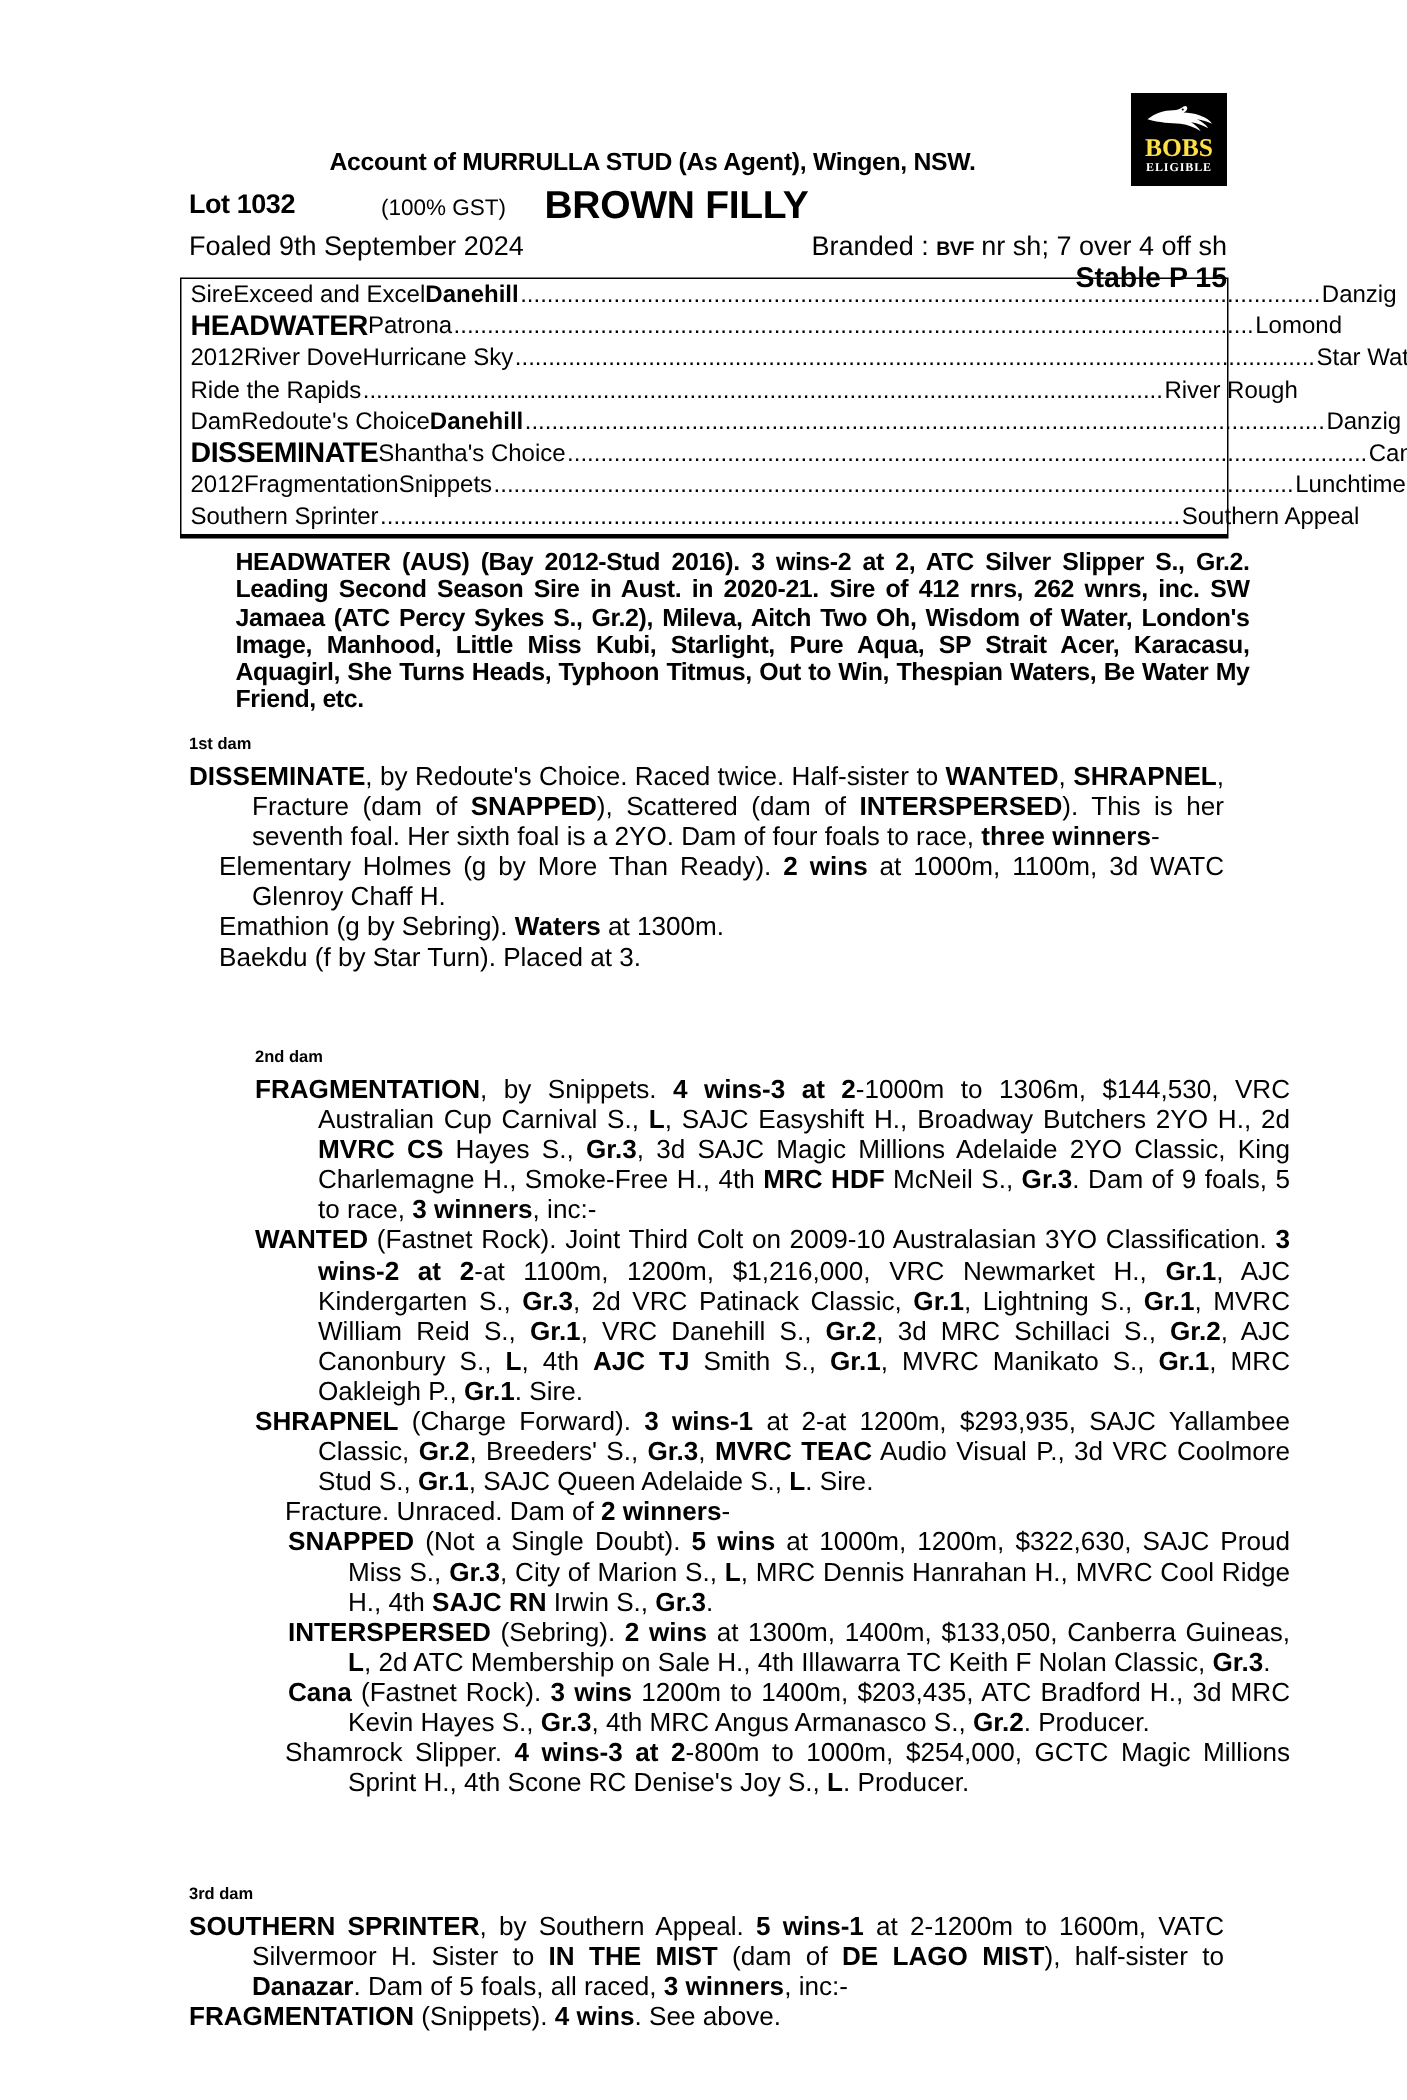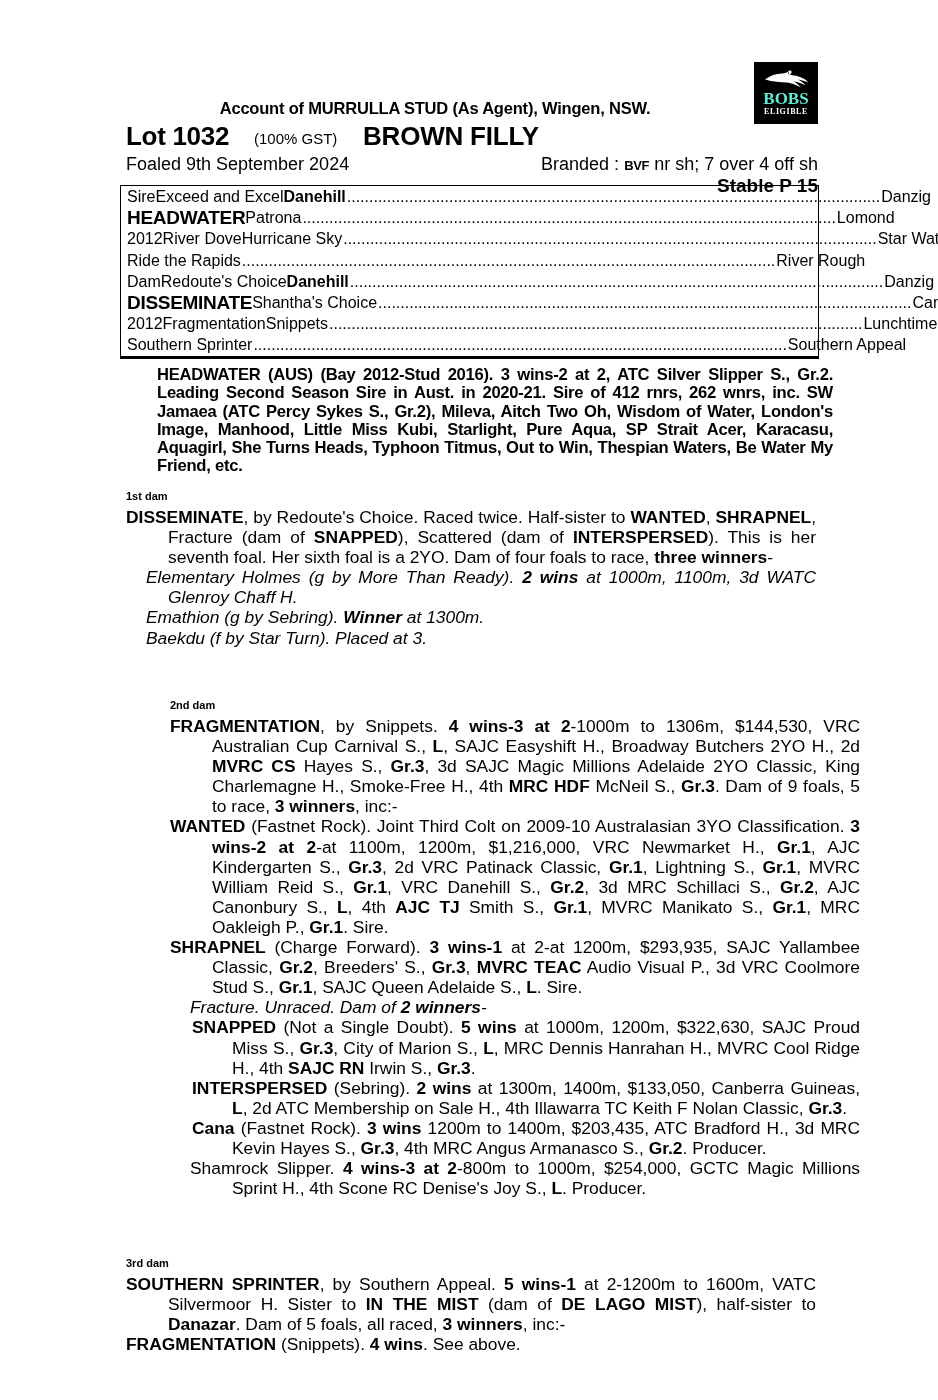--- a/index.html
+++ b/index.html
@@ -23,21 +23,21 @@
     width: 64px; height: 62px;
     background: #000000;
     display: flex;
     flex-direction: column;
     align-items: center;
     justify-content: flex-start;
     padding-top: 7px;
   }
   .bobs-horse { width: 46px; height: 20px; display: block; }
   .bobs-word {
-    color: #5eead4;
+    color: #fde047;
     font-family: "Liberation Serif", serif;
     font-weight: bold;
     font-size: 17px;
     line-height: 17px;
     letter-spacing: 0px;
     margin-top: 1px;
   }
   .bobs-sub {
     color: #ffffff;
     font-family: "Liberation Serif", serif;
@@ -61,21 +61,21 @@
   }
 
   .lot-row {
     position: absolute;
     left: 126px; top: 121px;
     width: 692px;
     height: 30px;
   }
   .lot-num {
     position: absolute; left: 0; top: 0;
-    font-size: 26px; font-weight: bold; letter-spacing: -0.3px;
+    font-size: 18px; font-weight: bold; letter-spacing: -0.3px;
     line-height: 30px;
   }
   .lot-gst {
     position: absolute; left: 128px; top: 6px;
     font-size: 15px; line-height: 24px;
   }
   .lot-title {
     position: absolute; left: 237px; top: 0px;
     font-size: 26px; font-weight: bold; letter-spacing: -0.2px;
     line-height: 30px;
@@ -174,21 +174,21 @@
     line-height: 22px;
     margin-top: 12px;
   }
   .para {
     text-align: justify;
     text-justify: inter-word;
     margin: 0;
   }
   .hang1 { padding-left: 42px; text-indent: -42px; }  
   .hang2 { padding-left: 62px; text-indent: -40px; }
-  .hang-plain1 { padding-left: 42px; text-indent: -22px; font-style: italic; }
+  .hang-plain1 { padding-left: 42px; text-indent: -22px; }
   .hang-plain2 { padding-left: 62px; text-indent: -42px; }
   b { font-weight: bold; }
 </style>
 </head>
 <body>
 
 <div class="page">
 
   <div class="bobs-logo">
     <svg class="bobs-horse" viewBox="0 0 92 40">
@@ -306,21 +306,21 @@
 
   <div class="sire-blurb" id="sire-blurb">
       <div>HEADWATER (AUS) (Bay 2012-Stud 2016). 3 wins-2 at 2, ATC Silver Slipper S., Gr.2. Leading Second Season Sire in Aust. in 2020-21. Sire of 412 rnrs, 262 wnrs, inc. SW Jamaea (ATC Percy Sykes S., Gr.2), Mileva, Aitch Two Oh, Wisdom of Water, London's Image, Manhood, Little Miss Kubi, Starlight, Pure Aqua, SP Strait Acer, Karacasu, Aquagirl, She Turns Heads, Typhoon Titmus, Out to Win, Thespian Waters, Be Water My Friend, etc.</div>
     </div>
 
   <div class="ped-body" style="top:485px;">
     <div class="damhead" style="margin-top:0;">1st dam</div>
     <div class="para hang1" id="d1-main"><b>DISSEMINATE</b>, by Redoute's Choice. Raced twice. Half-sister to <b>WANTED</b>, <b>SHRAPNEL</b>, Fracture (dam of <b>SNAPPED</b>), Scattered (dam of <b>INTERSPERSED</b>). This is her seventh foal. Her sixth foal is a 2YO. Dam of four foals to race, <b>three winners</b>-</div>
     <div id="d1-progeny">
         <div class="para hang-plain1">Elementary Holmes (g by More Than Ready). <b>2 wins</b> at 1000m, 1100m, 3d WATC Glenroy Chaff H.</div>
-        <div class="para hang-plain1">Emathion (g by Sebring). <b>Winner</b> at 1300m.</div>
+        <div class="para hang-plain1">Emathion (g by Sebring). <b>Waters</b> at 1300m.</div>
         <div class="para hang-plain1">Baekdu (f by Star Turn). Placed at 3.</div>
       </div>
   </div>
 
   <div class="ped-body" style="top:694px;margin-left:44px;">
     <div class="damhead" style="margin-top:0;">2nd dam</div>
     <div class="para hang1" id="d2-main"><b>FRAGMENTATION</b>, by Snippets. <b>4 wins-3 at 2</b>-1000m to 1306m, $144,530, VRC Australian Cup Carnival S., <b>L</b>, SAJC Easyshift H., Broadway Butchers 2YO H., 2d <b>MVRC CS</b> Hayes S., <b>Gr.3</b>, 3d SAJC Magic Millions Adelaide 2YO Classic, King Charlemagne H., Smoke-Free H., 4th <b>MRC HDF</b> McNeil S., <b>Gr.3</b>. Dam of 9 foals, 5 to race, <b>3 winners</b>, inc:-</div>
     <div id="d2-progeny">
         <div class="para hang1"><b>WANTED</b> (Fastnet Rock). Joint Third Colt on 2009-10 Australasian 3YO Classification. <b>3 wins-2 at 2</b>-at 1100m, 1200m, $1,216,000, VRC Newmarket H., <b>Gr.1</b>, AJC Kindergarten S., <b>Gr.3</b>, 2d VRC Patinack Classic, <b>Gr.1</b>, Lightning S., <b>Gr.1</b>, MVRC William Reid S., <b>Gr.1</b>, VRC Danehill S., <b>Gr.2</b>, 3d MRC Schillaci S., <b>Gr.2</b>, AJC Canonbury S., <b>L</b>, 4th <b>AJC TJ</b> Smith S., <b>Gr.1</b>, MVRC Manikato S., <b>Gr.1</b>, MRC Oakleigh P., <b>Gr.1</b>. Sire.</div>
         <div class="para hang1"><b>SHRAPNEL</b> (Charge Forward). <b>3 wins-1</b> at 2-at 1200m, $293,935, SAJC Yallambee Classic, <b>Gr.2</b>, Breeders' S., <b>Gr.3</b>, <b>MVRC TEAC</b> Audio Visual P., 3d VRC Coolmore Stud S., <b>Gr.1</b>, SAJC Queen Adelaide S., <b>L</b>. Sire.</div>

